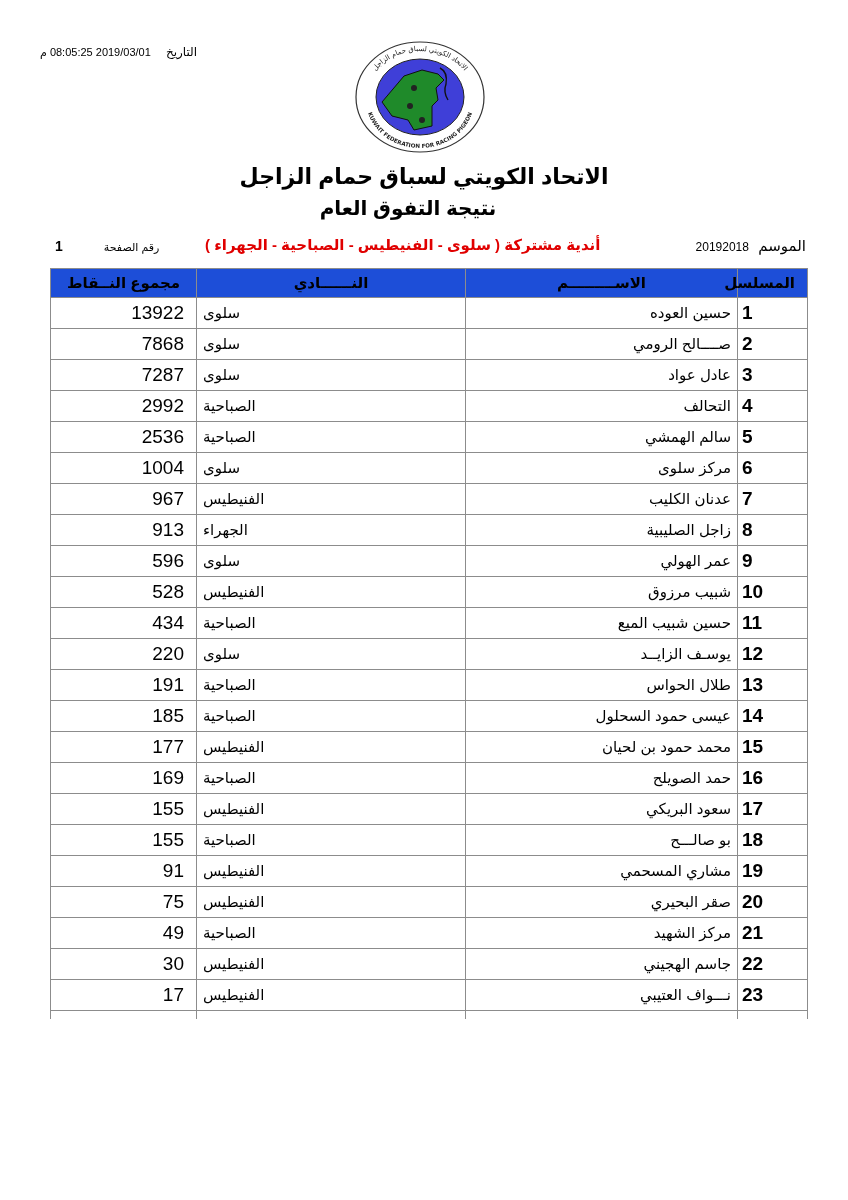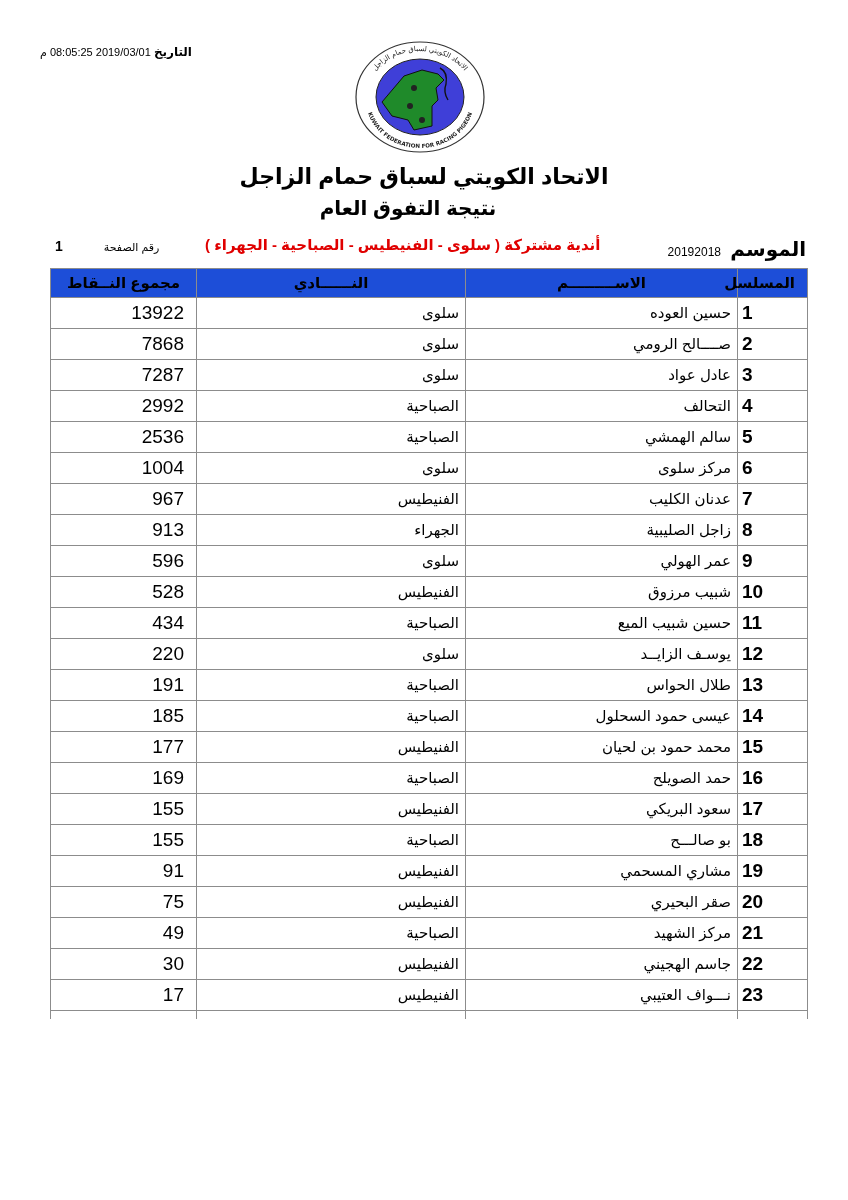--- a/index.html
+++ b/index.html
@@ -1,37 +1,37 @@
 <!DOCTYPE html>
 <html><head>
 <meta charset="utf-8">
 <style>
   html, body { margin: 0; padding: 0; background: #ffffff; }
   body { width: 848px; height: 1200px; position: relative; overflow: hidden;
          font-family: "Liberation Sans", "DejaVu Sans", sans-serif; color: #000; }
   .abs { position: absolute; }
   #date-block { left: 40px; top: 45px; width: 210px; direction: rtl; font-size: 11px; white-space: nowrap; text-align: left; }
-  #date-block .lbl { font-weight: bold; font-size: 12px; }
+  #date-block .lbl { font-weight: normal; font-size: 12px; margin-left: 12px; }
   #logo { left: 352px; top: 40px; width: 136px; height: 115px; }
   #title-main { left: 150px; width: 548px; top: 164px; text-align: center; font-size: 22px; font-weight: bold; direction: rtl; }
   #title-sub { left: 134px; width: 548px; top: 196px; text-align: center; font-size: 20px; font-weight: bold; direction: rtl; }
   #season { right: 42px; top: 237px; direction: rtl; font-size: 12px; white-space: nowrap; }
-  #season .lbl { font-weight: bold; font-size: 20px; margin-left: 6px; }
+  #season .lbl { font-weight: normal; font-size: 15px; margin-left: 6px; }
   #clubs-note { left: 205px; width: 470px; top: 236px; direction: rtl; text-align: left; color: #e00000; font-weight: bold; font-size: 15px; white-space: nowrap; }
   #page-no { left: 55px; top: 238px; direction: rtl; white-space: nowrap; font-size: 11px; }
   #page-no .num { font-weight: bold; font-size: 14px; margin-right: 38px; }
   #results { position: absolute; left: 50px; top: 268px; width: 757px; border-collapse: collapse; direction: rtl; table-layout: fixed; }
   #results th, #results td { border: 1px solid #8c8c8c; padding: 0 6px; }
   #results th { background: #1d4ed8; height: 28px; font-size: 15px; font-weight: bold; text-align: center; }
   #results th.h-serial { text-align: right; padding-right: 12px; }
   #results th.h-points { text-align: center; }
   #results td { height: 30px; font-size: 15px; }
   #results td.c-serial { font-weight: bold; font-size: 19px; text-align: left; padding-left: 4px; direction: ltr; }
   #results td.c-name { text-align: right; }
-  #results td.c-club { text-align: right; }
+  #results td.c-club { text-align: left; }
   #results td.c-points { text-align: right; direction: ltr; font-size: 19px; padding-right: 12px; }
   #results tr.tail td { height: 8px; border-bottom: none; }
 </style>
 </head>
 <body>
 
 <div id="date-block" class="abs">
   <span class="lbl">التاريخ</span>
   <span>2019/03/01 08:05:25 م</span>
 </div>

